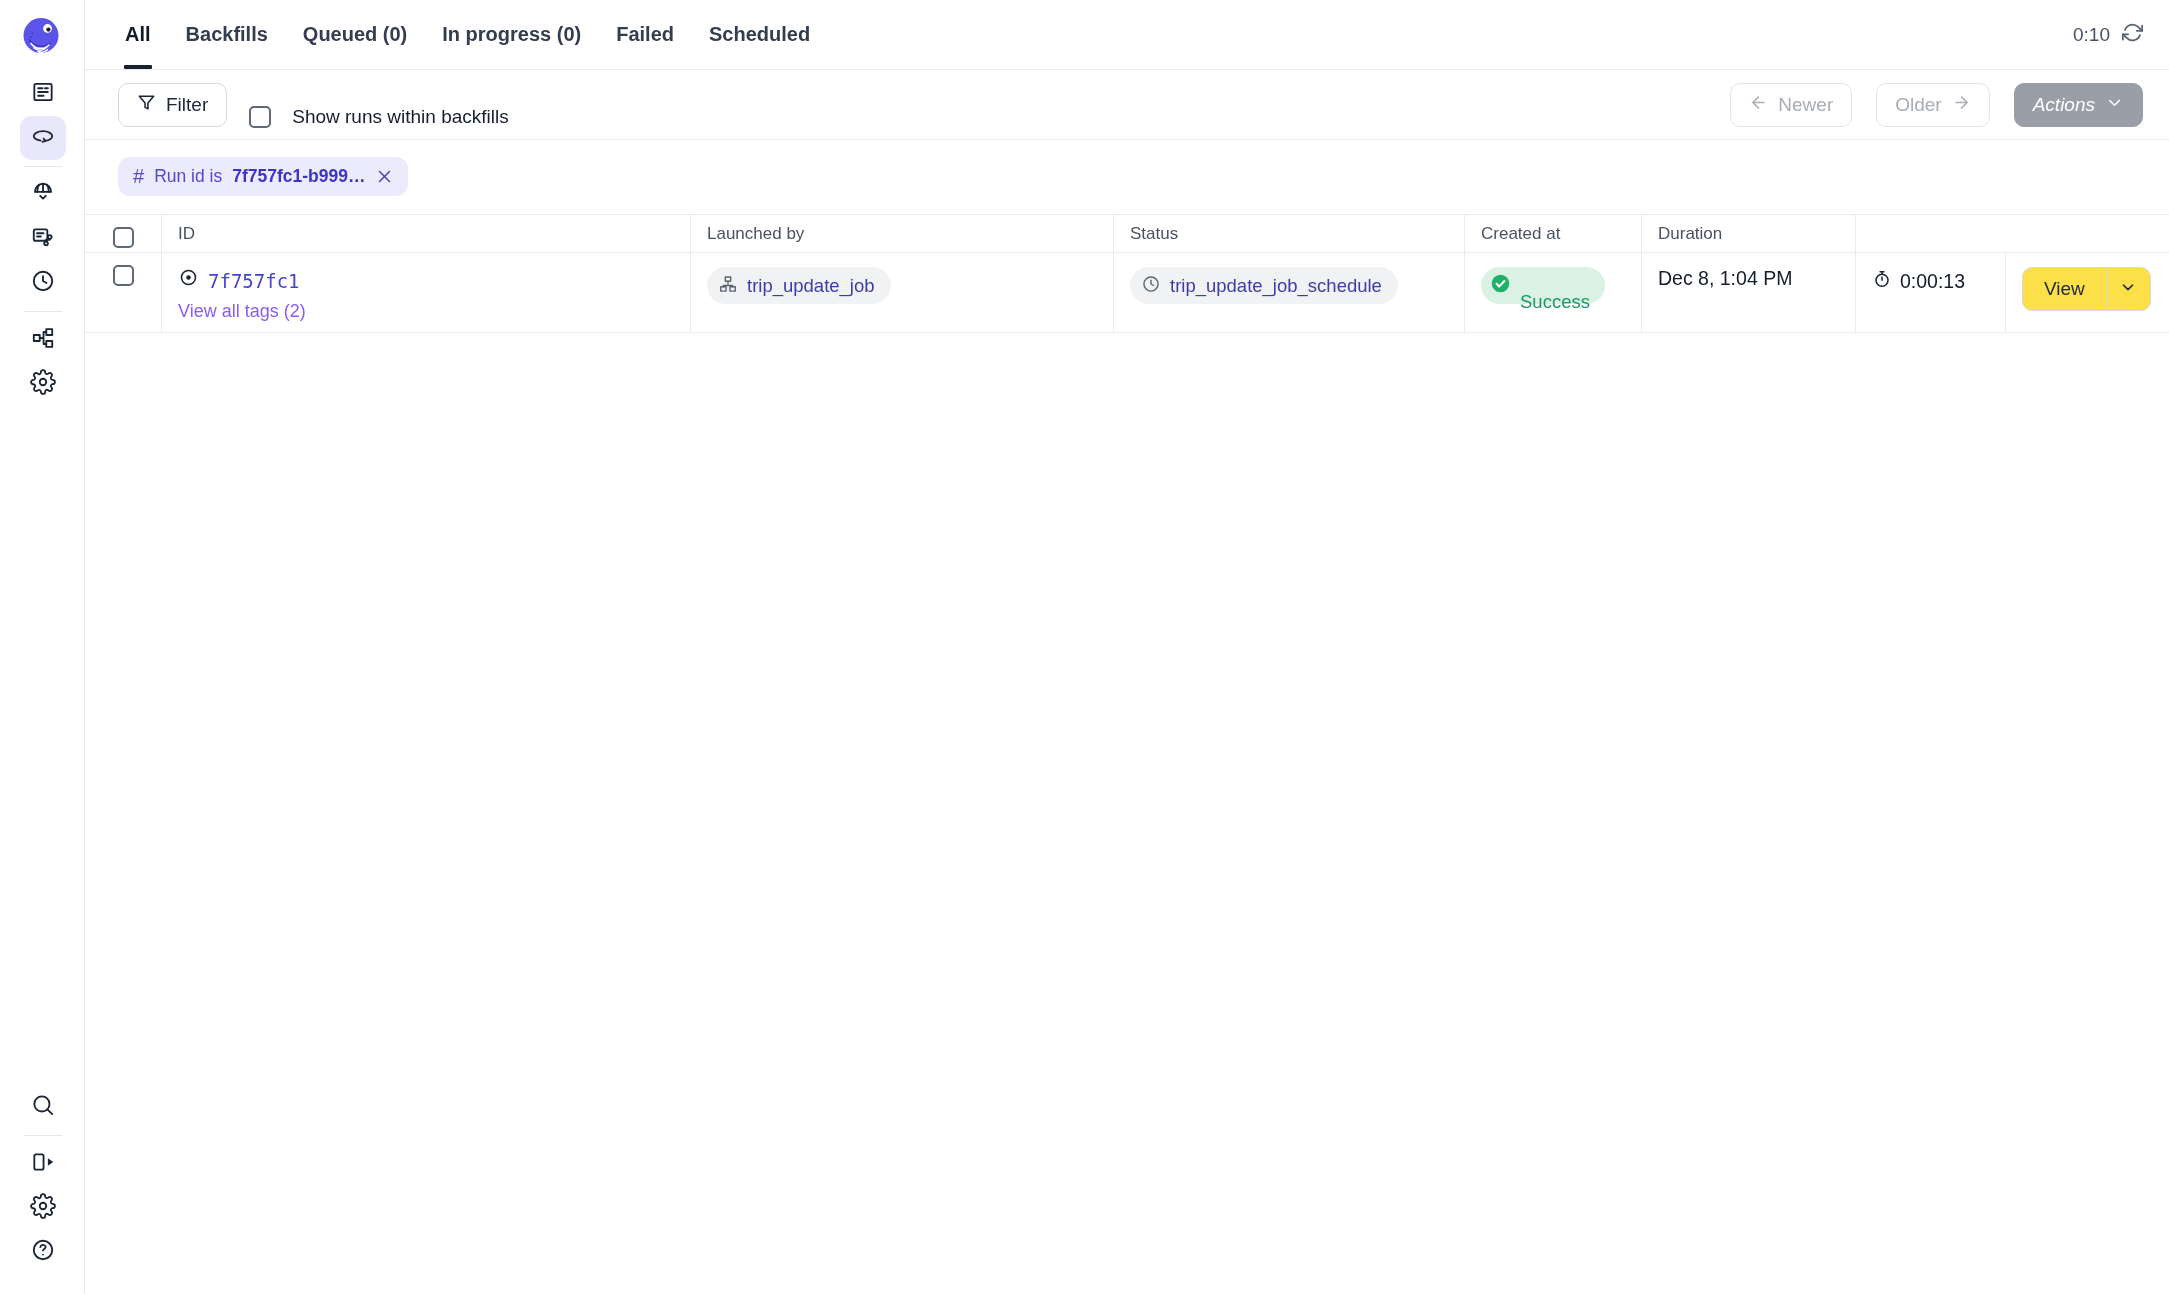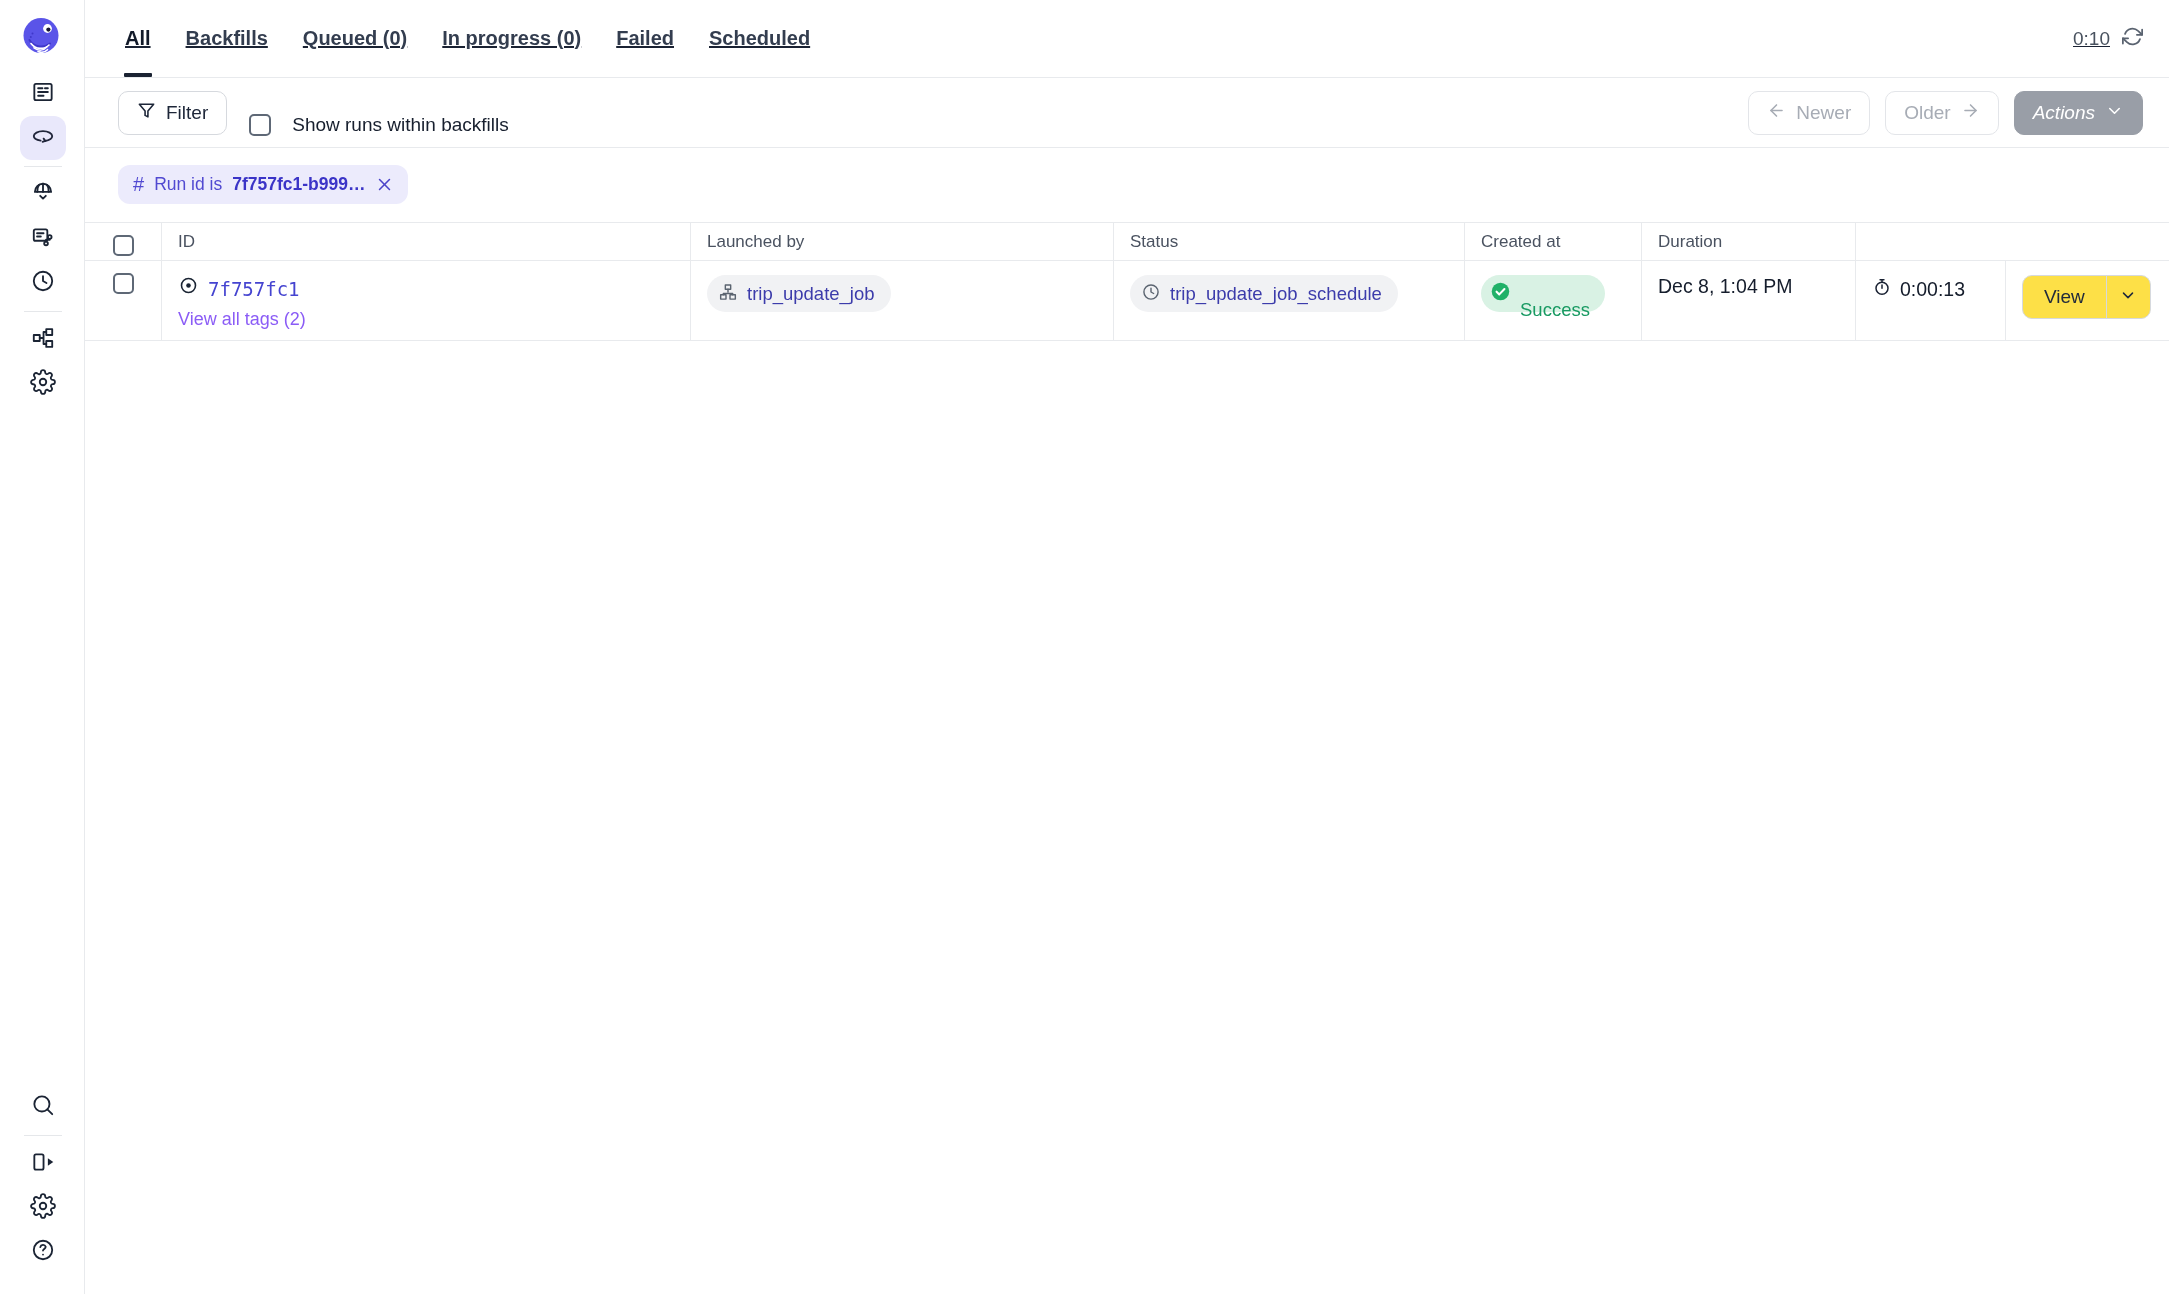--- a/index.html
+++ b/index.html
@@ -14,38 +14,38 @@
   .nav-bottom { position:absolute; left:0; bottom:20px; width:85px; display:flex; flex-direction:column; align-items:center; }
   .nav-btn { width:46px; height:44px; display:flex; align-items:center; justify-content:center; border-radius:12px; color:#1B2434; cursor:pointer; }
   .nav-btn svg { width:26px; height:26px; stroke:currentColor; fill:none; stroke-width:1.7; stroke-linecap:round; stroke-linejoin:round; }
   .nav-btn.active { background:#E9E8FB; color:#21263B; }
   .nav-divider { width:38px; height:1px; background:#E5E7EA; margin:6px 0; }
 
   
   .main { position:absolute; left:85px; top:0; width:2084px; height:1294px; }
 
   
-  .tabbar { height:78px; border-bottom:1px solid #E8EAED; display:flex; align-items:center; padding:0 26px 0 40px;text-decoration:underline; }
+  .tabbar { height:70px; border-bottom:1px solid #E8EAED; display:flex; align-items:center; padding:0 26px 0 40px; }
   .tabs { display:flex; gap:35px; height:100%; align-items:center; }
   .tab { position:relative; height:100%; display:flex; align-items:center; font-size:20px; font-weight:600; color:#2E395_; color:#333D4F; cursor:pointer; white-space:nowrap; }
   .tab.active { color:#121A29; font-weight:700; }
   .tab.active::after { content:""; position:absolute; left:-1px; right:-1px; bottom:0; height:4px; background:#1A2232; border-radius:1px; }
   .tab-spacer { flex:1; }
   .refresh-box { display:flex; align-items:center; gap:12px; color:#49525F; font-size:19px; }
   .refresh-box svg { width:21px; height:21px; stroke:#5A6370; fill:none; stroke-width:2; stroke-linecap:round; stroke-linejoin:round; cursor:pointer; }
 
   
   .toolbar { height:70px; border-bottom:1px solid #E8EAED; display:flex; align-items:center; padding:0 26px 0 33px; }
   .btn { display:inline-flex; align-items:center; gap:10px; height:44px; padding:16px 18px; border:1px solid #D6D9DE; border-radius:10px; background:#fff; font-size:19px; font-weight:500; color:#1D2638; cursor:pointer; }
   .btn svg { width:19px; height:19px; stroke:currentColor; fill:none; stroke-width:2; stroke-linecap:round; stroke-linejoin:round; }
   .check-row { display:flex; align-items:center; gap:21px; margin-left:22px; cursor:pointer;margin-top:24px; }
   .checkbox { width:22px; height:22px; border:2px solid #5E6876; border-radius:5px; background:#fff; cursor:pointer; }
   .check-label { font-size:19px; color:#171F2E; }
   .toolbar-spacer { flex:1; }
-  .pager { display:flex; align-items:flex-end; gap:15px; }
+  .pager { display:flex; align-items:flex-end; gap:24px; }
   .btn.disabled { border-color:#E3E5E9; color:#A7ACB5; cursor:default; }
   .btn.disabled svg { stroke:#A7ACB5; }
   .btn.actions { background:#999EA7; border-color:#999EA7; color:#fff;font-style:italic; }
   .btn.actions svg { stroke:#fff; }
 
   
   .chip-row { padding:17px 0 18px 33px; }
   .filter-chip { display:inline-flex; align-items:center; gap:10px; height:39px; padding:0 15px; background:#ECEBFC; border-radius:12px; cursor:default; }
   .chip-hash { font-size:20px; font-weight:500; color:#5149D1; }
   .chip-text { font-size:17.5px; color:#5149D1; }

